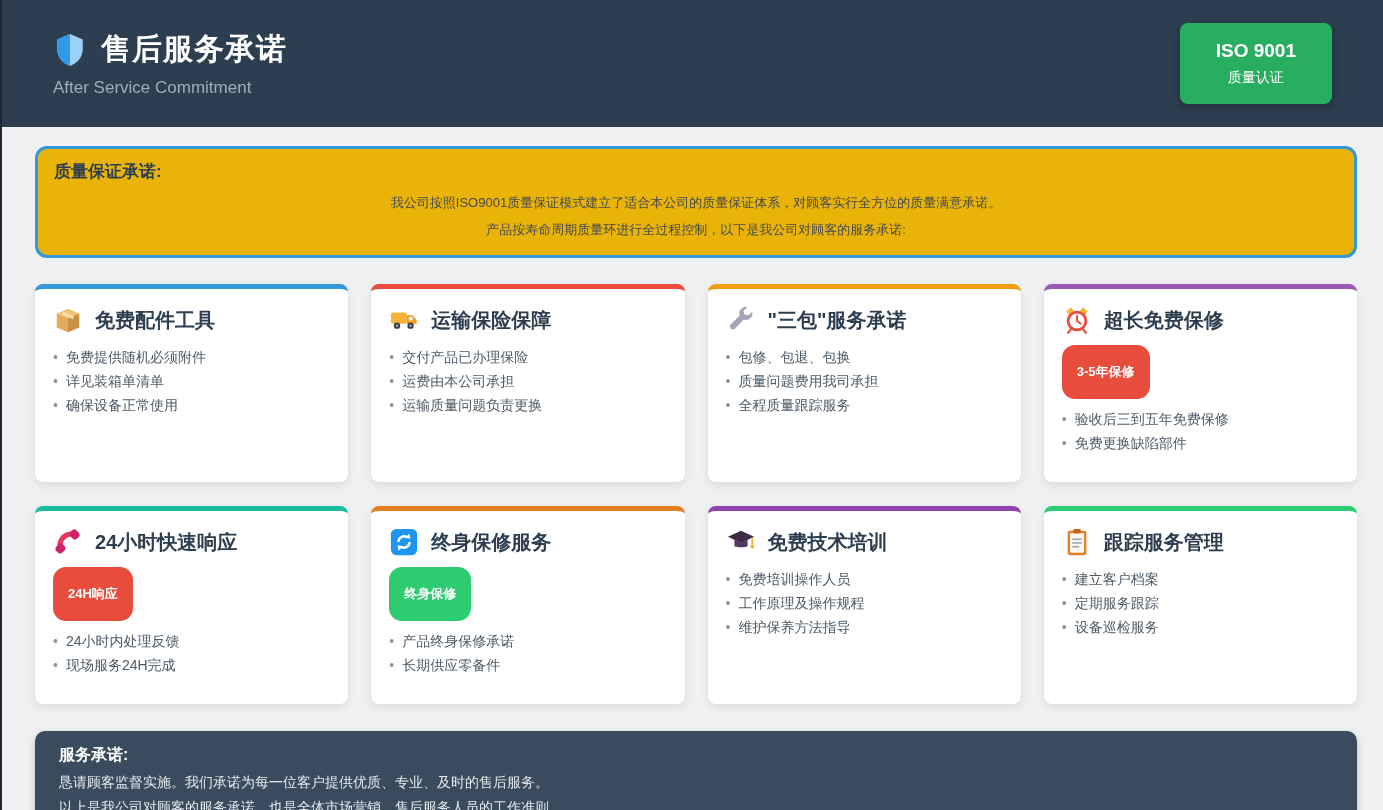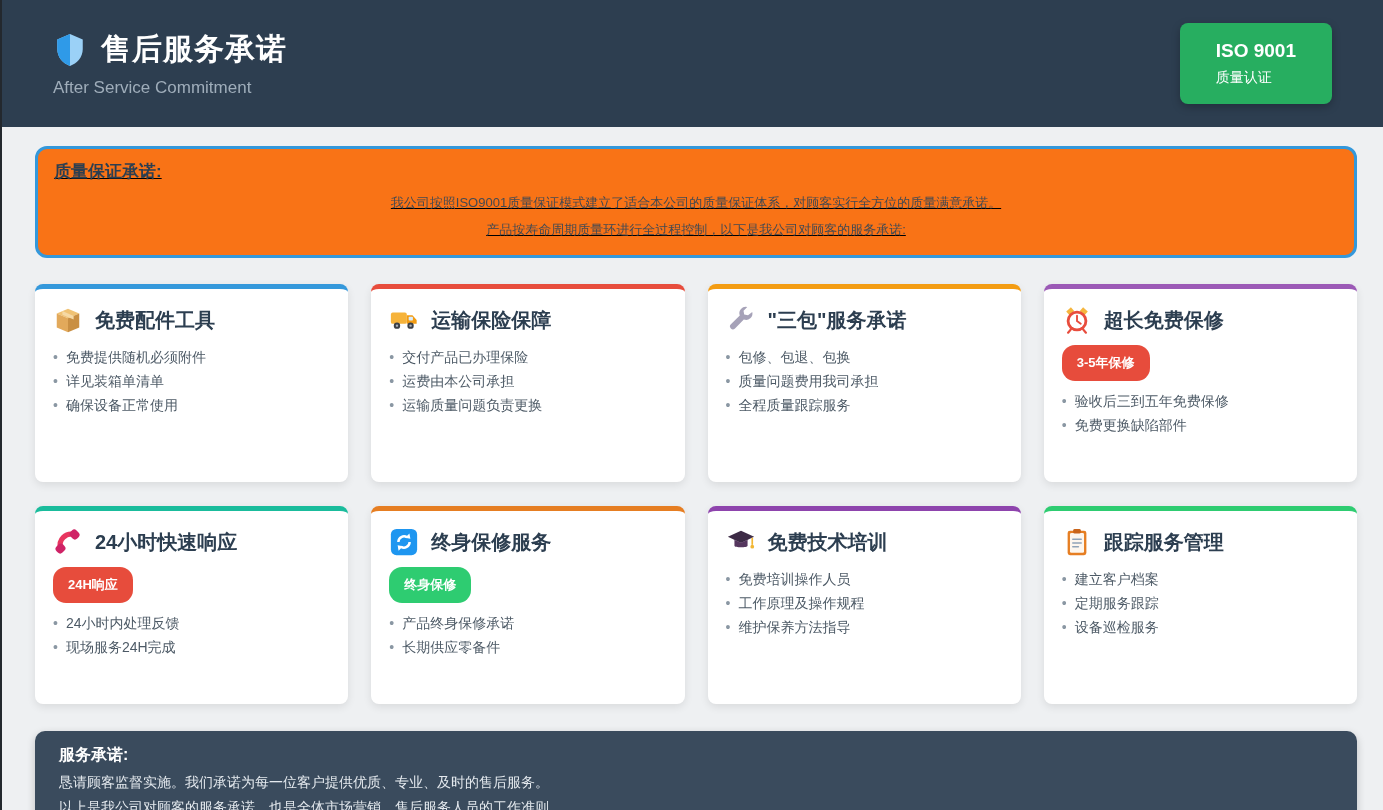--- a/index.html
+++ b/index.html
@@ -16,33 +16,33 @@
     height:127px;background:#2d3e50;
     display:flex;align-items:center;justify-content:space-between;
     padding:0 51px 0 53px;box-sizing:border-box;
   }
   .header-left{display:flex;flex-direction:column;}
   .title-row{display:flex;align-items:center;gap:14px;}
   .title-row .icon{display:flex;align-items:center;}
   h1.page-title{margin:0;font-size:30px;font-weight:bold;color:#ffffff;letter-spacing:1px;}
   .subtitle{margin-top:8px;font-size:17px;color:#9fadba;}
   .iso-badge{
-    background:#27ae60;border-radius:8px;color:#fff;
+    background:#27ae60;border-radius:8px;color:#fff;text-align:center;
     padding:17px 36px;box-shadow:0 3px 8px rgba(0,0,0,0.25);
   }
   .iso-badge .l1{font-size:19px;font-weight:bold;}
   .iso-badge .l2{font-size:14px;margin-top:7px;}
 
   
   .content{margin:0 26px 0 35px;width:1322px;}
 
   
   .intro{
-    margin-top:19px;background:#f97316;border:3px solid #3498db;border-radius:12px;
-    padding:11px 16px 12px;box-sizing:border-box;text-decoration:underline;
+    margin-top:19px;background:#eab308;border:3px solid #3498db;border-radius:12px;
+    padding:11px 16px 12px;box-sizing:border-box;
   }
   .intro h2{margin:0 0 6px;font-size:17px;font-weight:bold;color:#2c3e50;}
   .intro p{margin:0;font-size:13px;color:#444a52;line-height:27px;text-align:center;}
 
   
   .grid{
     margin-top:26px;
     display:grid;grid-template-columns:repeat(4,1fr);gap:24px 23px;
   }
   .card{
@@ -56,21 +56,21 @@
   .accent-purple{border-top-color:#9b59b6;}
   .accent-teal{border-top-color:#1abc9c;}
   .accent-dkorange{border-top-color:#e67e22;}
   .accent-dkpurple{border-top-color:#8e44ad;}
   .accent-green{border-top-color:#2ecc71;}
   .card-head{display:flex;align-items:center;gap:12px;margin:4px 0 10px;}
   .card-head .icon{display:flex;align-items:center;flex:0 0 auto;}
   .card-head h3{margin:0;font-size:20px;font-weight:bold;color:#2c3e50;}
   .pill{
     display:inline-block;border-radius:13px;color:#fff;font-size:13px;font-weight:bold;
-    padding:9px 15px;margin:0 0 8px;
+    padding:18px 15px;margin:0 0 8px;
   }
   .pill-red{background:#e74c3c;}
   .pill-green{background:#2ecc71;}
   ul.card-list{list-style:none;margin:0;padding:0;}
   ul.card-list li{
     font-size:14px;color:#4d5a66;line-height:24px;
   }
   ul.card-list li::before{content:"•";color:#8a97a3;margin-right:8px;font-size:14px;}
 
   

